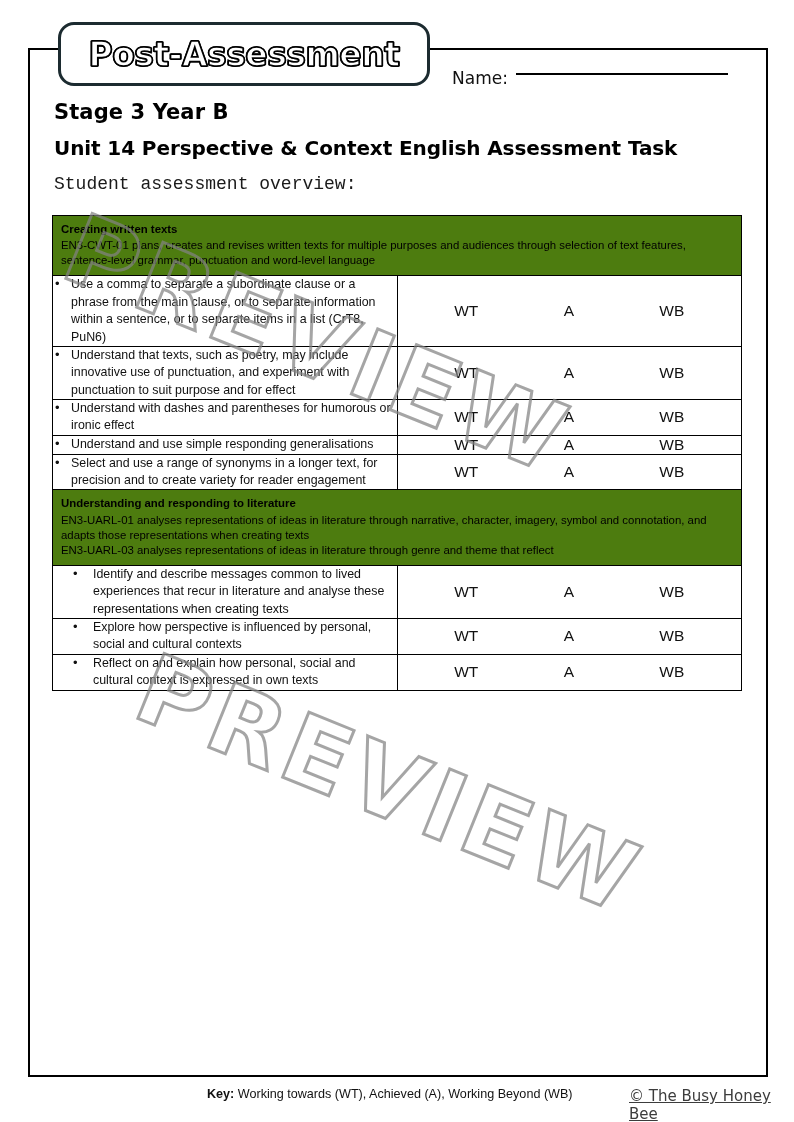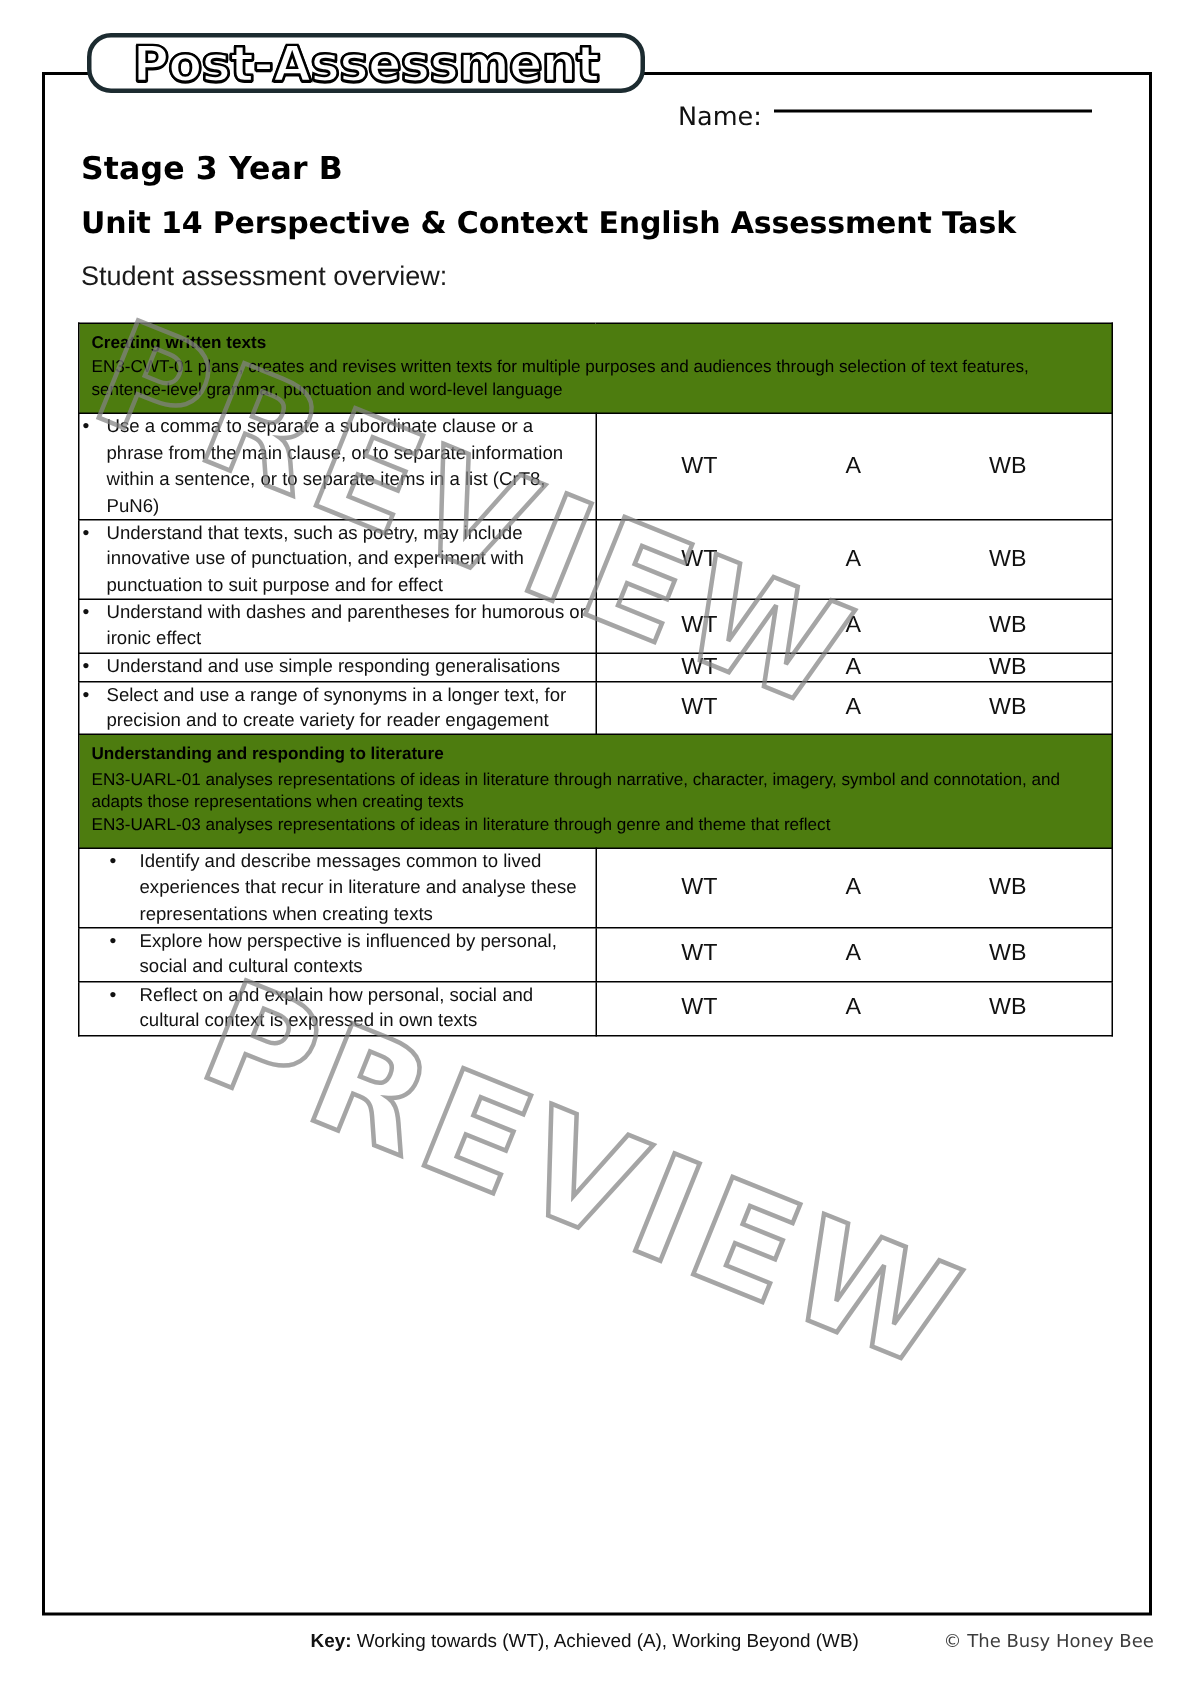--- a/index.html
+++ b/index.html
@@ -25,21 +25,21 @@
     border: 2px solid #000;
     box-sizing: border-box;
   }
 
   
   .banner {
     position: absolute;
     left: 58px;
     top: 22px;
     width: 372px;
-    height: 40px;
+    height: 64px;
     border: 3px solid #1c2b30;
     border-radius: 16px;
     background: #ffffff;
     box-sizing: border-box;
     display: flex;
     align-items: center;
     justify-content: center;
     z-index: 5;
   }
   .banner-text {
@@ -93,21 +93,21 @@
   }
   .h-unit {
     font-family: "DejaVu Sans", sans-serif;
     font-weight: 700;
     font-size: 20px;
     color: #000;
     margin: 0 0 14px 0;
     letter-spacing: -0.1px;
   }
   .h-overview {
-    font-family: Liberation Sans, sans-serif;
+    font-family: Liberation Mono, monospace;
     font-weight: 400;
     font-size: 18px;
     color: #1a1a1a;
     margin: 0;
   }
 
   
   .assess-table {
     position: absolute;
     left: 52px;
@@ -187,22 +187,23 @@
     position: absolute;
     left: 207px;
     font-size: 12.6px;
     color: #111;
   }
   .key-text b { font-weight: 700; }
   .credit {
     position: absolute;
     left: 629px;
     font-family: "DejaVu Sans", sans-serif;
-    font-size: 12px;
+    font-size: 15px;
     color: #3c3c3c;
+    text-decoration: underline;
   }
 
   
   .watermark {
     position: absolute;
     left: 0;
     top: 0;
     width: 794px;
     height: 1122px;
     pointer-events: none;

